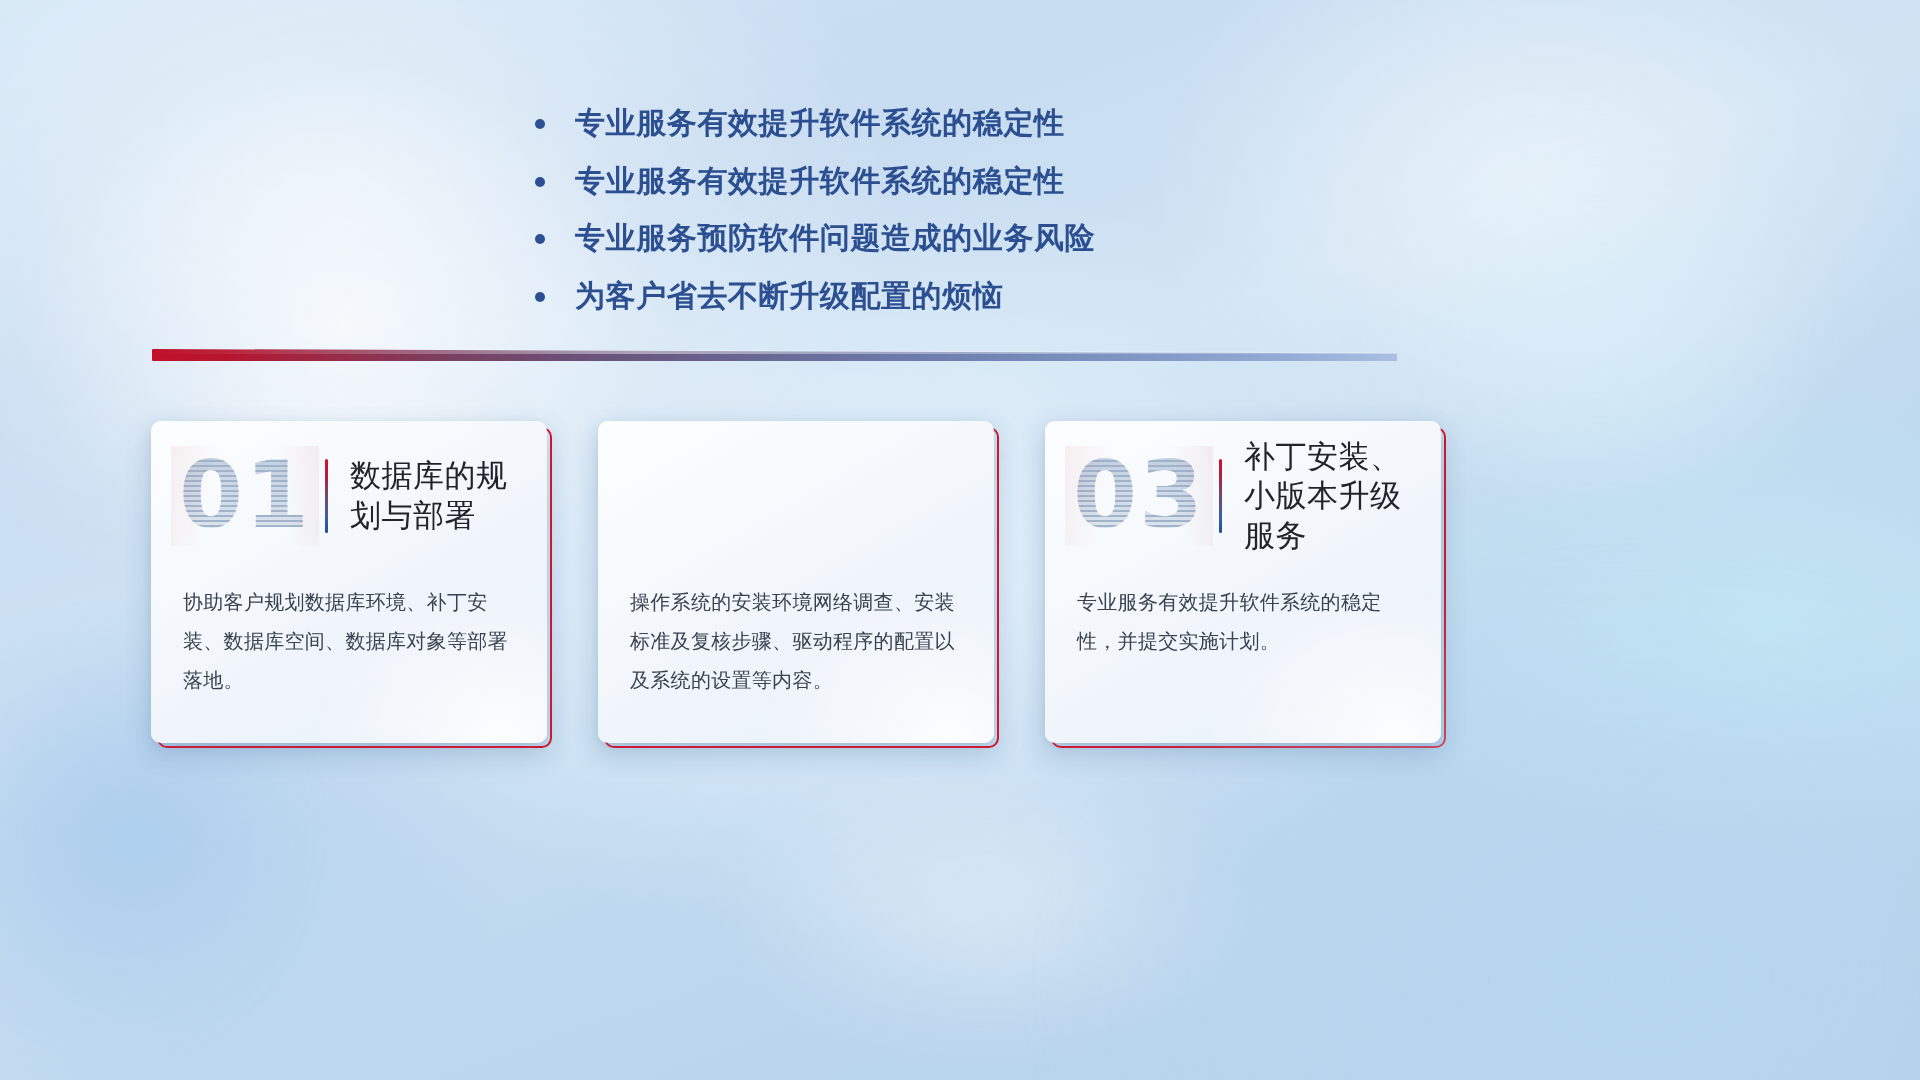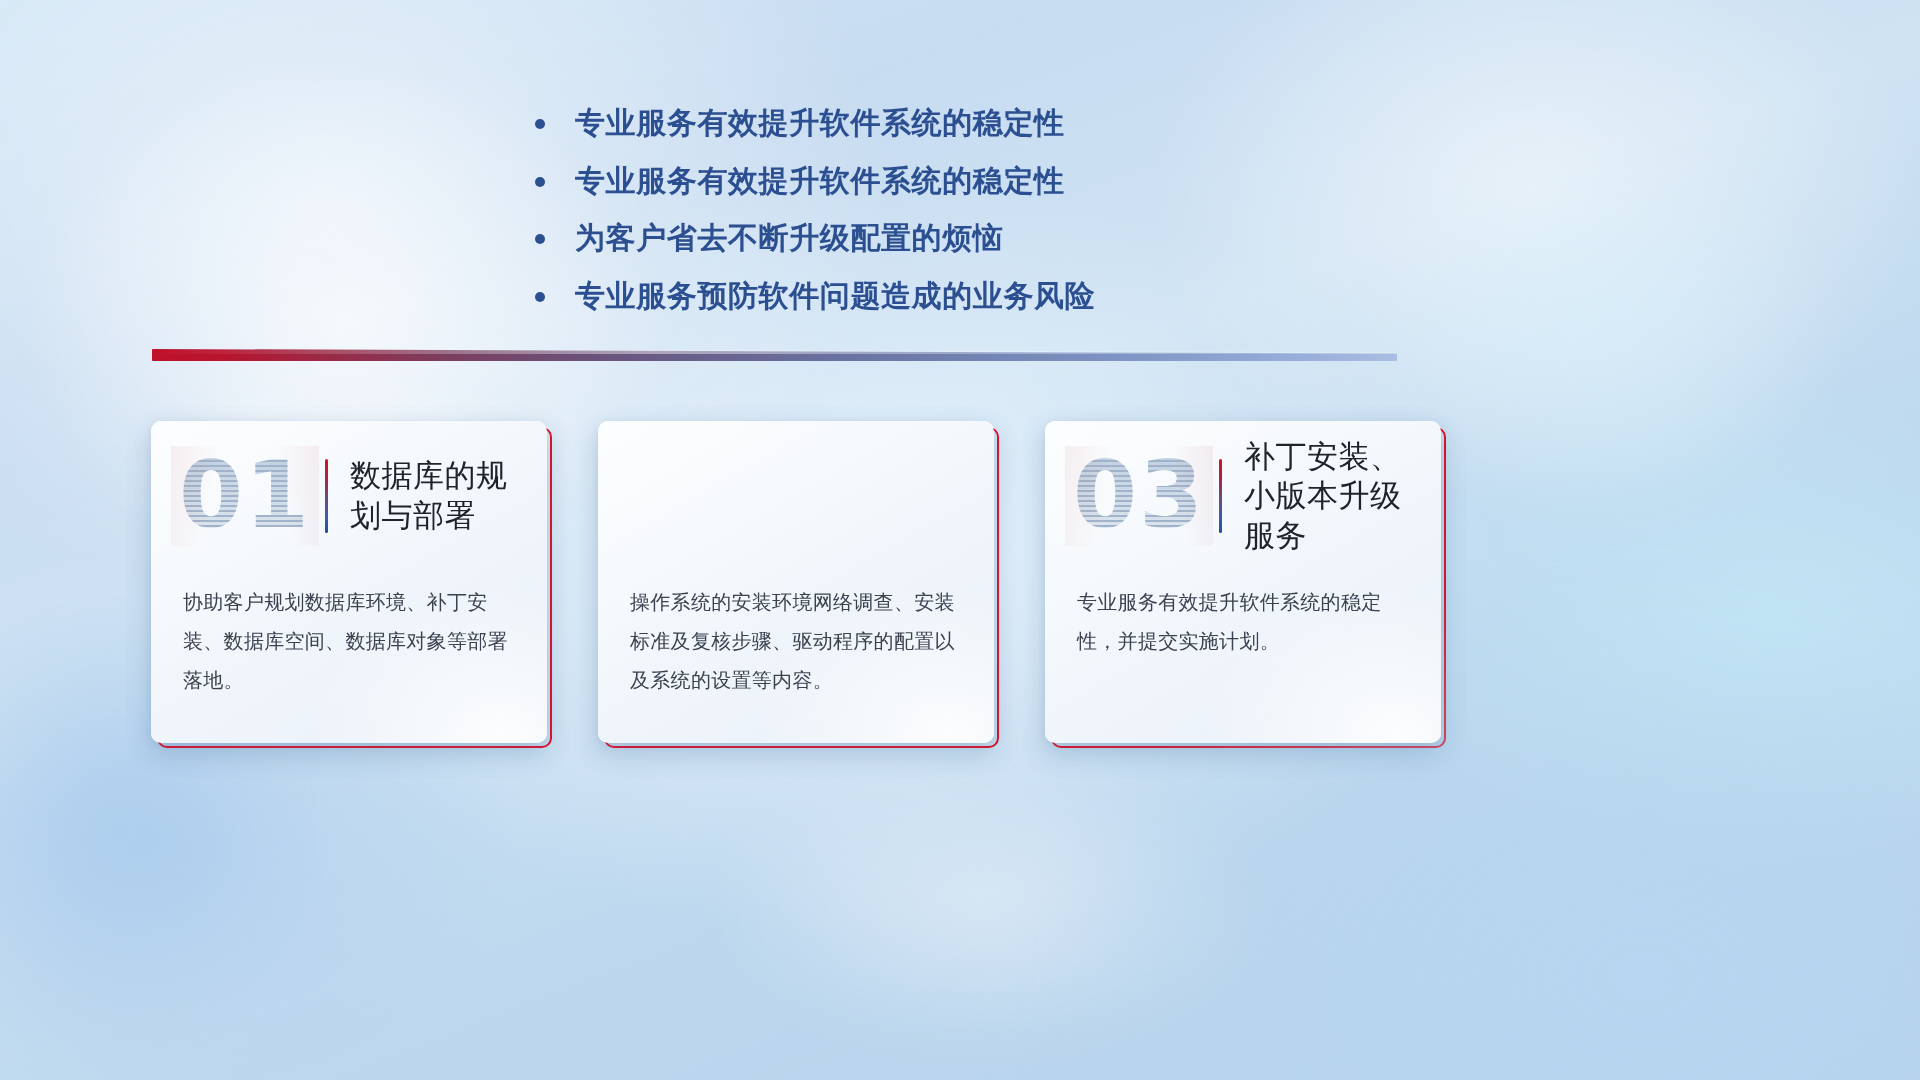--- a/index.html
+++ b/index.html
@@ -196,25 +196,25 @@
     <div class="bullet">
       <span class="dot"></span>
       <span class="btext">专业服务有效提升软件系统的稳定性</span>
     </div>
     <div class="bullet">
       <span class="dot"></span>
       <span class="btext">专业服务有效提升软件系统的稳定性</span>
     </div>
     <div class="bullet">
       <span class="dot"></span>
+      <span class="btext">专业服务预防软件问题造成的业务风险</span>
+    </div>
+    <div class="bullet">
+      <span class="dot"></span>
       <span class="btext">为客户省去不断升级配置的烦恼</span>
-    </div>
-    <div class="bullet">
-      <span class="dot"></span>
-      <span class="btext">专业服务预防软件问题造成的业务风险</span>
     </div>
   </div>
 
   <div id="divider">
     <div class="bar"></div>
     <div class="gleam"></div>
   </div>
 
   <div id="cards">
 

